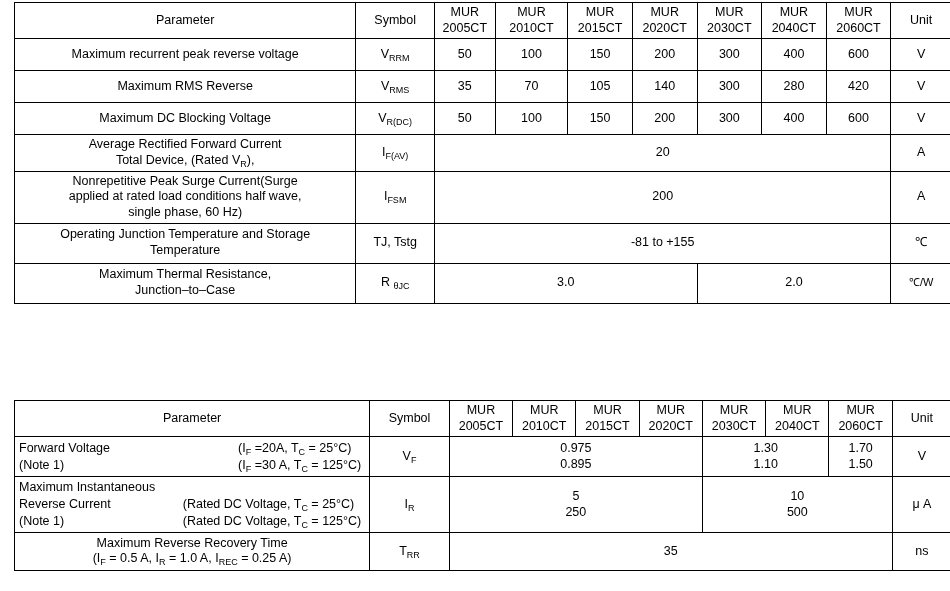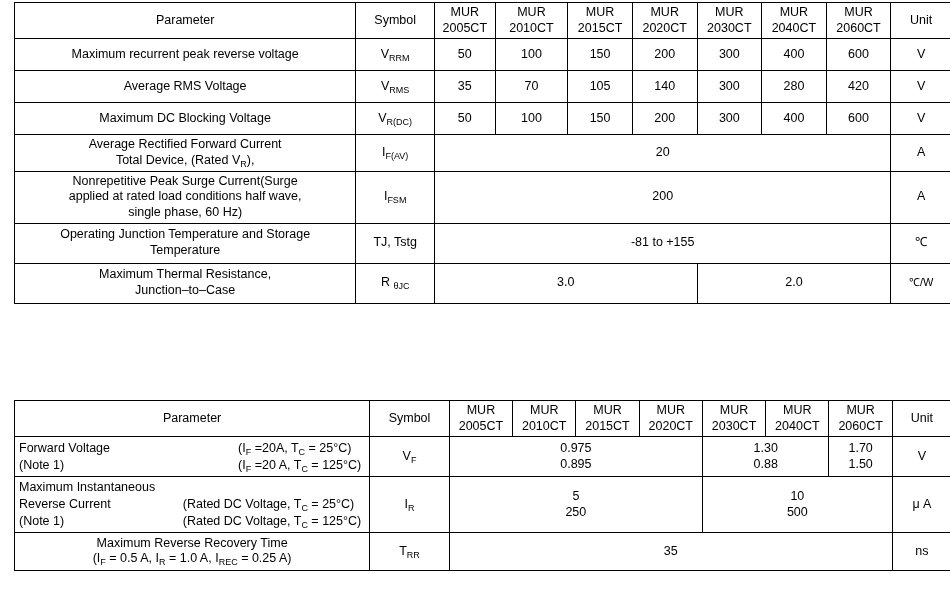--- a/index.html
+++ b/index.html
@@ -175,21 +175,21 @@
         <td>100</td>
         <td>150</td>
         <td>200</td>
         <td>300</td>
         <td>400</td>
         <td>600</td>
         <td>V</td>
       </tr>
 
       <tr style="height:32px">
-        <td class="param-cell">Average RMS Voltage</td>
+        <td class="param-cell">Maximum RMS Reverse</td>
         <td class="sym"><span>V</span><sub>RMS</sub></td>
         <td>35</td>
         <td>70</td>
         <td>105</td>
         <td>140</td>
         <td>300</td>
         <td>280</td>
         <td>420</td>
         <td>V</td>
       </tr>
@@ -304,32 +304,32 @@
 
       <tr style="height:40px">
         <td class="cell-left-pad">
           <div class="fv-row-inner">
             <div class="fv-left">
               <span class="two-line">Forward Voltage</span>
               <span class="two-line">(Note 1)</span>
             </div>
             <div class="fv-right">
               <span class="two-line nowrap"><span>(I</span><sub>F</sub><span> =20A, T</span><sub>C</sub><span> = 25°C)</span></span>
-              <span class="two-line nowrap"><span>(I</span><sub>F</sub><span> =20 A, T</span><sub>C</sub><span> = 125°C)</span></span>
+              <span class="two-line nowrap"><span>(I</span><sub>F</sub><span> =30 A, T</span><sub>C</sub><span> = 125°C)</span></span>
             </div>
           </div>
         </td>
         <td class="sym"><span>V</span><sub>F</sub></td>
         <td colspan="4" class="val-stack">
           <span class="two-line">0.975</span>
           <span class="two-line">0.895</span>
         </td>
         <td colspan="2" class="val-stack">
           <span class="two-line">1.30</span>
-          <span class="two-line">0.88</span>
+          <span class="two-line">1.10</span>
         </td>
         <td class="val-stack">
           <span class="two-line">1.70</span>
           <span class="two-line">1.50</span>
         </td>
         <td>V</td>
       </tr>
 
       <tr style="height:52px">
         <td class="cell-left-pad">

